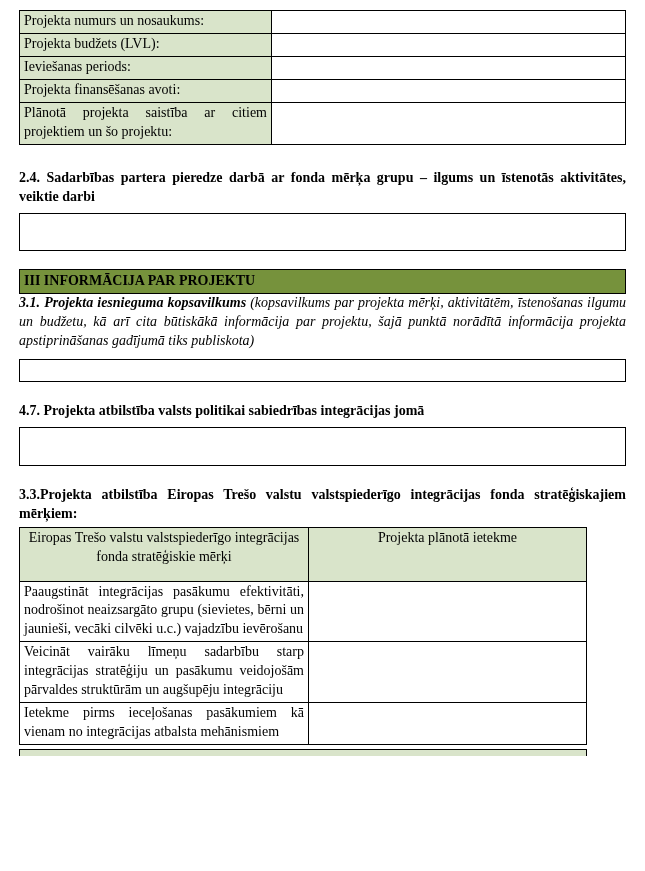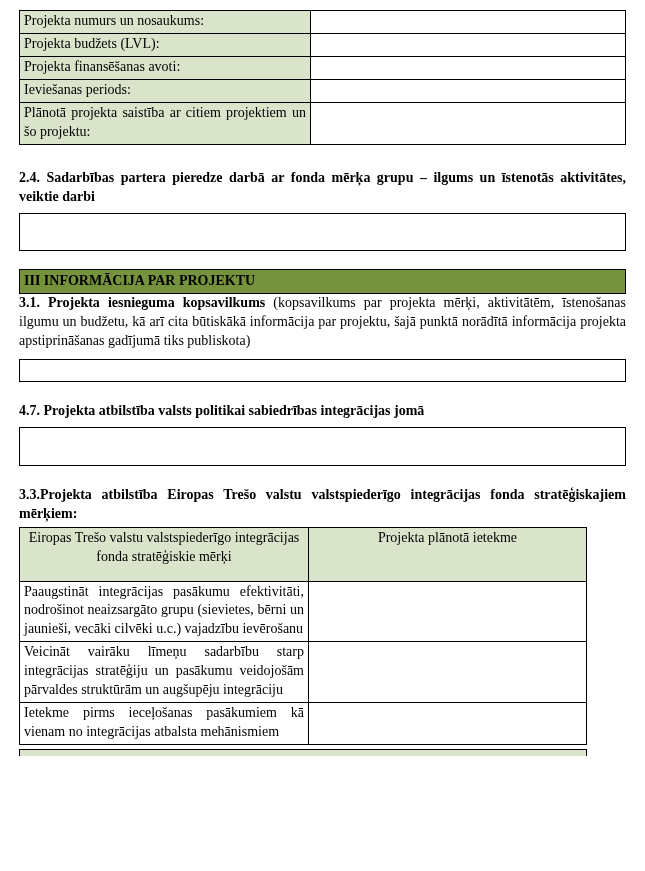--- a/index.html
+++ b/index.html
@@ -26,21 +26,21 @@
   td {
     border: 1px solid #000;
     padding: 1px 4px 2px 4px;
     vertical-align: top;
     font-size: 14px;
   }
 
   
   .tbl1 { width: 607px; margin-top: 2px; }
   .tbl1 .label-cell {
-    width: 291px;
+    width: 252px;
     background: var(--table-header-bg);
     text-align: justify;
   }
   .tbl1 .value-cell { background: #fff; }
   .tbl1 tr { height: 23px; }
 
   .mt-24 { margin-top: 24px; }
   .mt-20 { margin-top: 20px; }
   .mt-18 { margin-top: 18px; }
   .mt-8  { margin-top: 8px; }
@@ -56,21 +56,21 @@
   .box-32 { height: 39px; }
 
   .section-bar {
     width: 607px;
     background: var(--section-bar-bg);
     border: 1px solid #000;
     font-weight: bold;
     padding: 2px 8px 3px 4px;
   }
 
-  .para { margin: 0; text-align: justify; }
+  .para { margin: 0; text-align: justify; font-style: italic; }
   .para b { font-weight: bold; }
 
   
   .tbl2 { width: 568px; margin-top: 3px; }
   .tbl2 th {
     border: 1px solid #000;
     background: var(--table-header-bg);
     font-weight: normal;
     text-align: center;
     vertical-align: top;
@@ -101,25 +101,25 @@
     <tbody>
       <tr>
         <td class="label-cell">Projekta numurs un nosaukums:</td>
         <td class="value-cell"></td>
       </tr>
       <tr>
         <td class="label-cell">Projekta budžets (LVL):</td>
         <td class="value-cell"></td>
       </tr>
       <tr>
-        <td class="label-cell">Projekta finansēšanas avoti:</td>
+        <td class="label-cell">Ieviešanas periods:</td>
         <td class="value-cell"></td>
       </tr>
       <tr>
-        <td class="label-cell">Ieviešanas periods:</td>
+        <td class="label-cell">Projekta finansēšanas avoti:</td>
         <td class="value-cell"></td>
       </tr>
       <tr>
         <td class="label-cell">Plānotā projekta saistība ar citiem projektiem un šo projektu:</td>
         <td class="value-cell"></td>
       </tr>
     </tbody>
   </table>
 
   <p class="h justify mt-24">2.4. Sadarbības partera pieredze darbā ar fonda mērķa grupu – ilgums un īstenotās aktivitātes, veiktie darbi</p>

